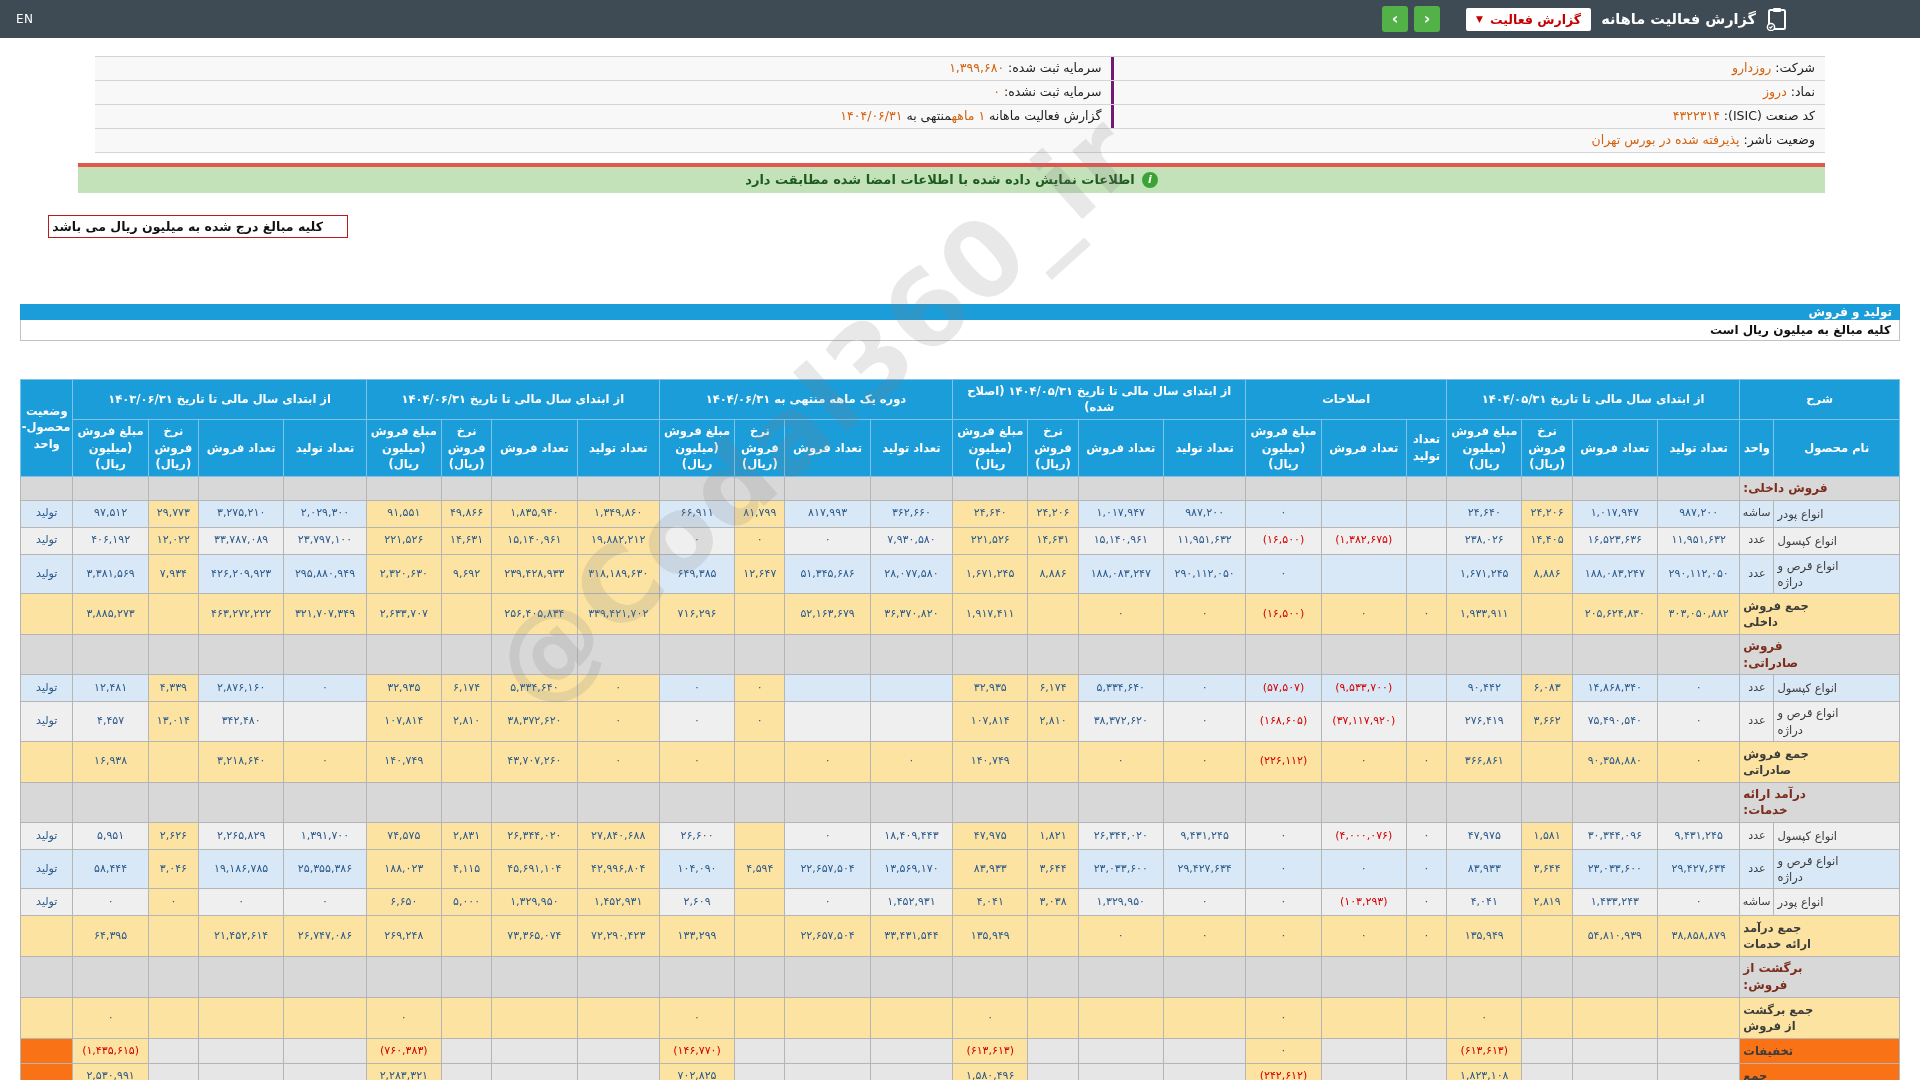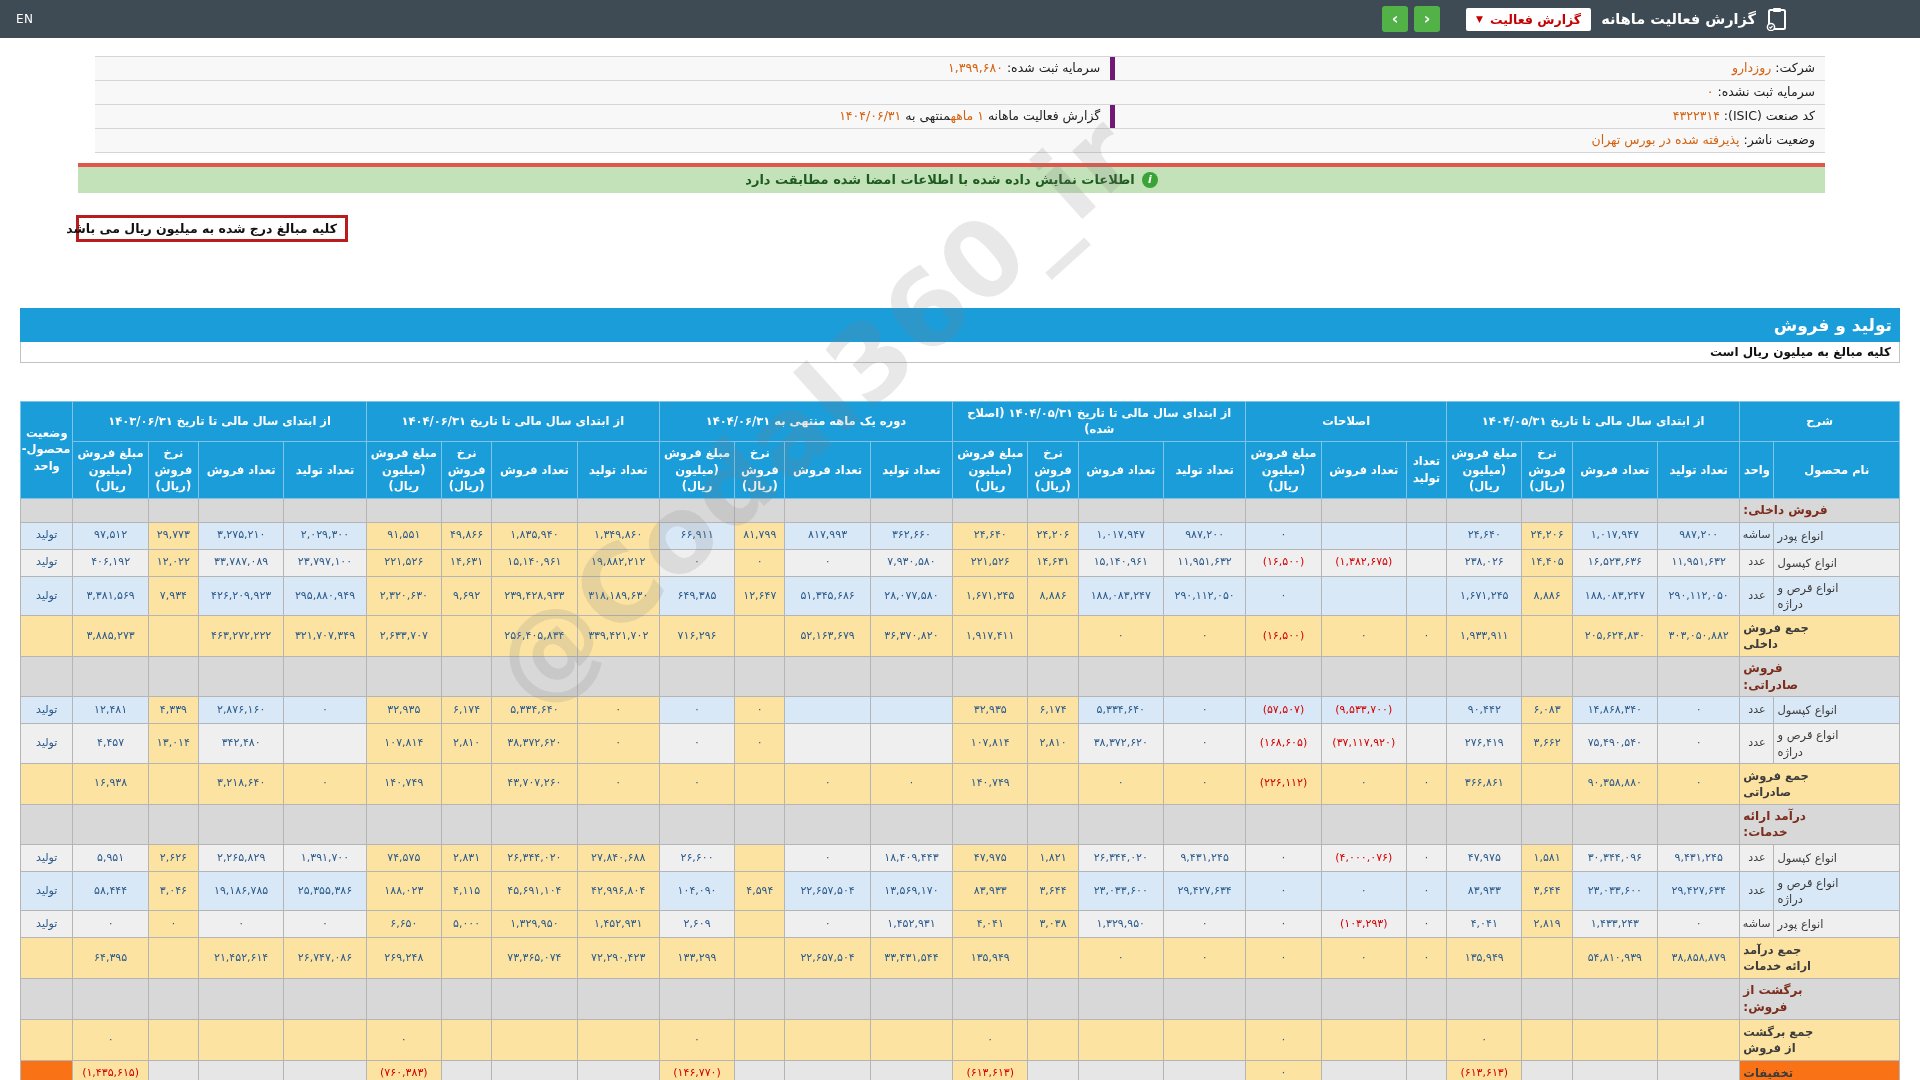--- a/index.html
+++ b/index.html
@@ -25,45 +25,45 @@
     width:26px;height:26px;border:none;border-radius:3px;background:#52b147;
     color:#fff;font-size:16px;font-weight:bold;cursor:pointer;line-height:1;
     display:flex;align-items:center;justify-content:center;font-family:inherit;
   }
   .nav-pair{display:flex;gap:6px;margin-right:16px;}
   .lang{margin-right:auto;color:#fff;font-size:12px;cursor:pointer;text-decoration:none;letter-spacing:.5px;}
   
   .info-panel{margin:18px 95px 0 95px;border-top:1px solid #d5d5d5;}
   .info-row{display:flex;border-bottom:1px solid #d5d5d5;background:#f8f8f8;}
   .info-cell{padding:3px 10px 3px 4px;font-size:12.5px;color:#222;line-height:1.35;}
-  .info-cell.right{width:41%;border-left:5px solid #701a75;}
+  .info-cell.right{width:41%;border-left:3px solid #701a75;}
   .info-cell.left{width:59%;}
   .info-val{color:#d4610f;}
   .info-val.link{cursor:pointer;}
   
   .redline{height:4px;background:#e2574d;margin:10px 95px 0 78px;}
   .notice{
     background:#c3e2ba;color:#1e5b1e;font-weight:bold;font-size:13px;
     margin:0 95px 0 78px;padding:5px 0;text-align:center;
     display:flex;align-items:center;justify-content:center;gap:7px;
   }
   .info-icon{
     width:16px;height:16px;border-radius:50%;background:#3aa335;color:#fff;
     font-size:11px;font-weight:bold;display:inline-flex;align-items:center;justify-content:center;
     font-style:italic;flex:0 0 auto;
   }
   
   .unit-note{
-    width:250px;margin:22px 1572px 2px 78px;border:3px solid #b91c1c;background:#fff;
-    font-size:12.5px;font-weight:bold;color:#111;padding:3px 8px;text-align:center;white-space:nowrap;
+    width:250px;margin:22px 1572px 2px 78px;border:1px solid #b91c1c;background:#fff;
+    font-size:12.5px;font-weight:bold;color:#111;padding:3px 24px;text-align:center;white-space:nowrap;
   }
   
   .section-bar{
     margin:66px 20px 0 20px;background:#1b9dd9;color:#fff;font-weight:bold;
-    font-size:17px;padding:7px 8px;
+    font-size:12px;padding:1px 8px;
   }
   .section-sub{
     margin:0 20px;border:1px solid #c2c2c2;border-top:none;background:#fff;
     font-size:12px;font-weight:bold;color:#111;padding:3px 8px;
   }
   
   .data-table{
     margin:38px 20px 0 20px;border-collapse:collapse;table-layout:fixed;width:1880px;
     font-size:11px;
   }
@@ -121,20 +121,21 @@
   </span>
   <a class="lang">EN</a>
 </div>
 
 <div class="info-panel" id="info-panel">
     <div class="info-row">
       <div class="info-cell right"><span>شرکت: </span><span class="info-val link">روزدارو</span></div>
       <div class="info-cell left"><span>سرمایه ثبت شده: </span><span class="info-val">۱,۳۹۹,۶۸۰</span></div>
     </div>
     <div class="info-row">
+      <div class="info-cell right"><span>نماد: </span><span class="info-val link">دروز</span></div>
       <div class="info-cell left"><span>سرمایه ثبت نشده: </span><span class="info-val">۰</span></div>
     </div>
     <div class="info-row">
       <div class="info-cell right"><span>کد صنعت (ISIC): </span><span class="info-val">۴۳۲۲۳۱۴</span></div>
       <div class="info-cell left"><span>گزارش فعالیت ماهانه </span><span class="info-val">۱ ماهه</span><span>منتهی به </span><span class="info-val">۱۴۰۴/۰۶/۳۱</span></div>
     </div>
     <div class="info-row">
       <div class="info-cell left"><span>وضعیت ناشر: </span><span class="info-val">پذیرفته شده در بورس تهران</span></div>
     </div>
   </div>

